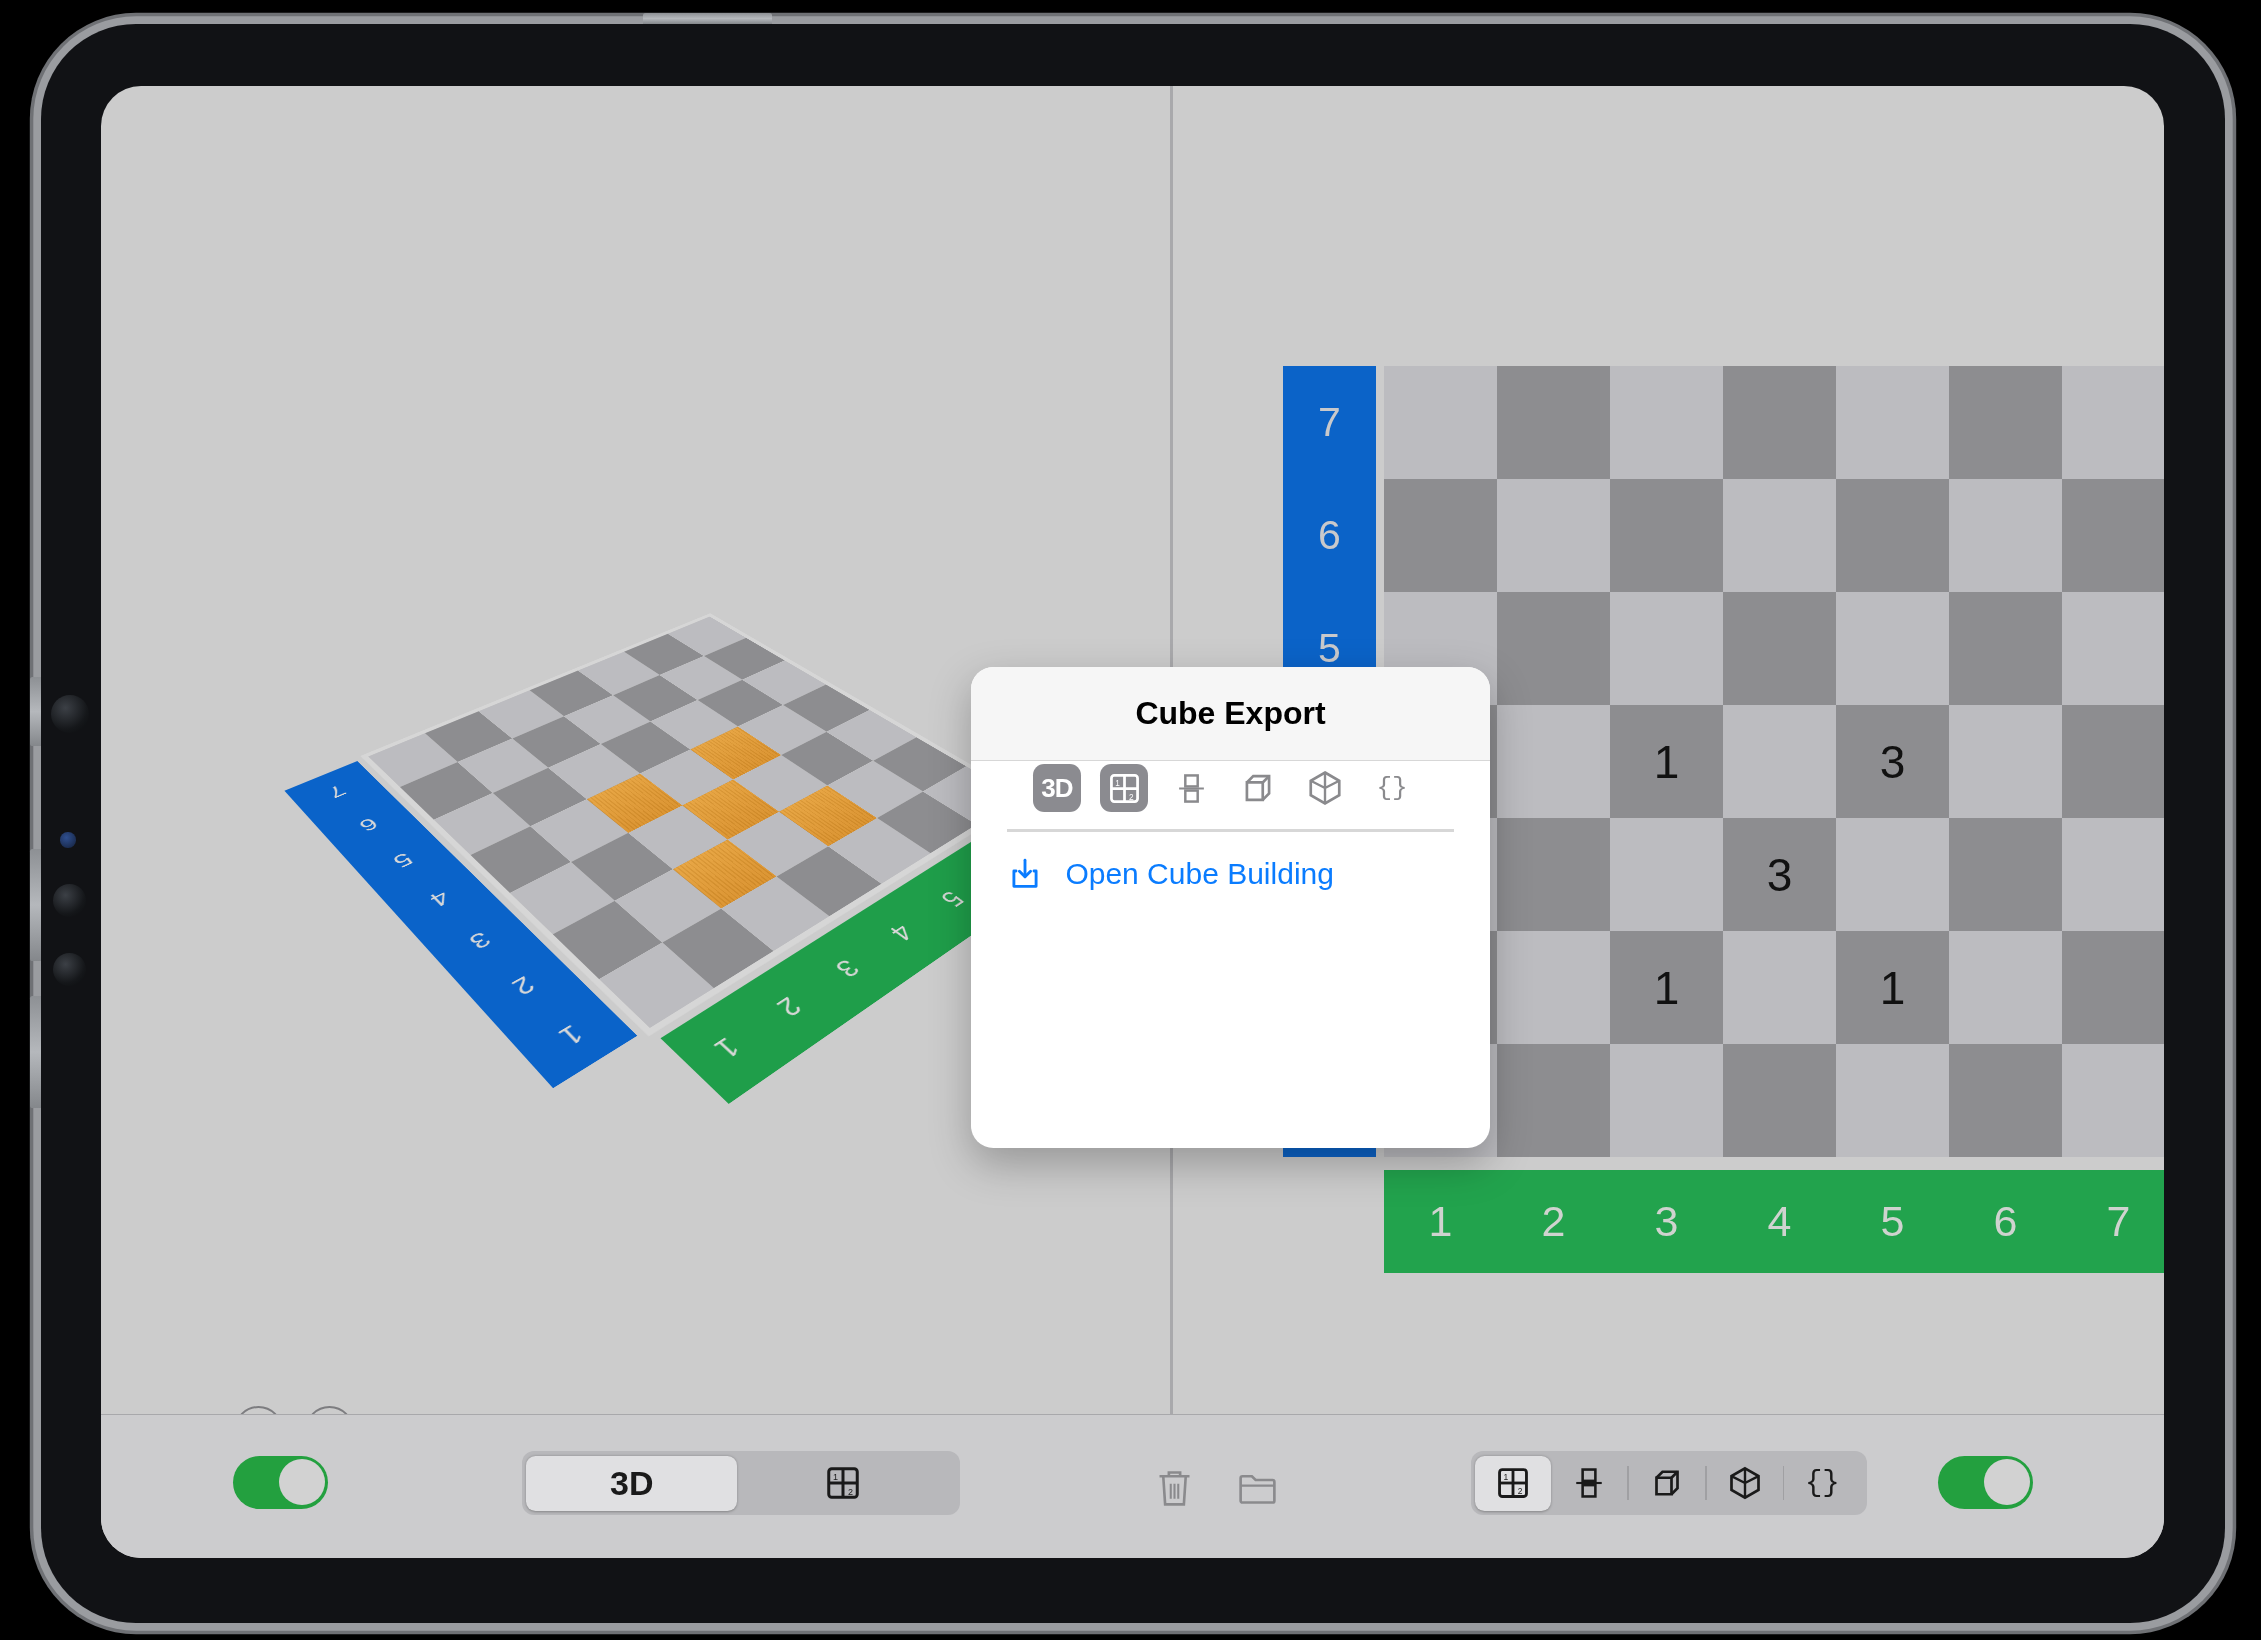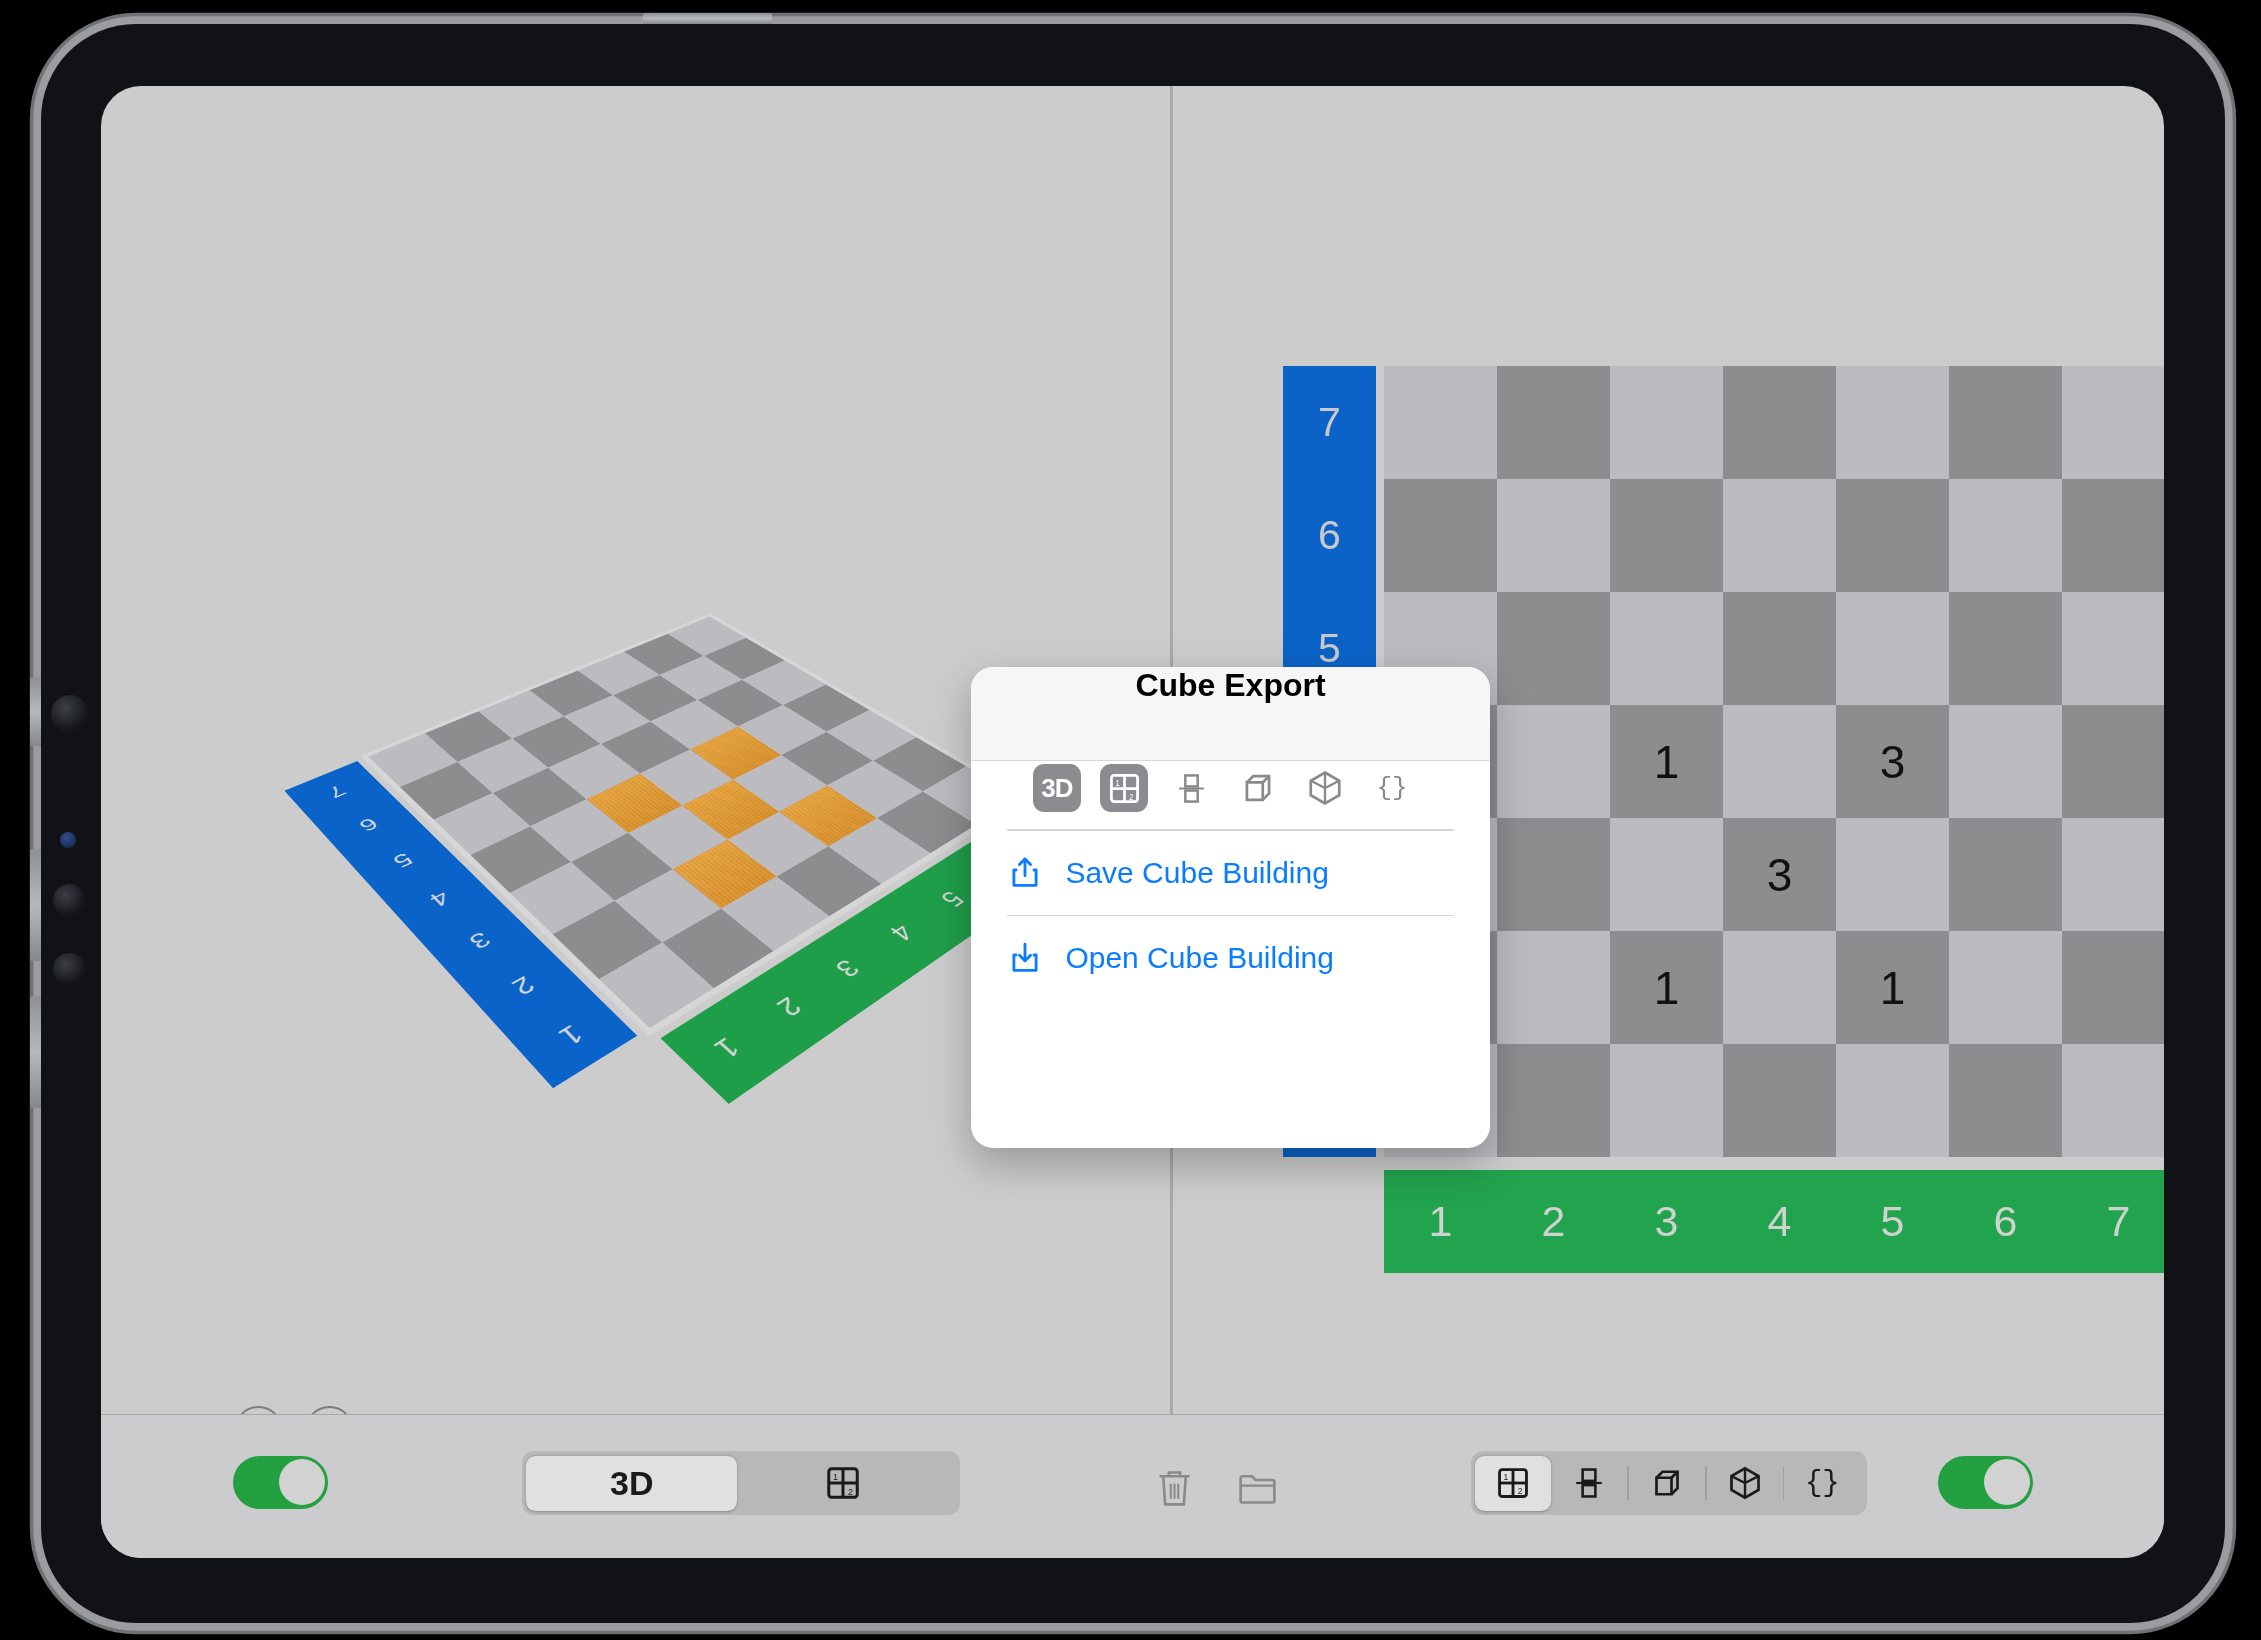--- a/index.html
+++ b/index.html
@@ -94,21 +94,21 @@
   .sopt.sel{background:#e0e0e2;border-radius:9.5px;box-shadow:0 0.9px 2.6px rgba(0,0,0,.28);}
   .sdiv{width:1.7px;height:34px;background:#a0a0a3;}
   .seg-label{font-size:34px;font-weight:700;color:#1a1a1a;}
   #midicons{position:absolute;left:1051px;top:50px;display:flex;gap:38px;}
 
   
   #dialog{position:absolute;left:870px;top:581px;width:519px;height:481px;
           background:#fff;border-radius:22.4px;overflow:hidden;
           box-shadow:0 15.5px 41px rgba(0,0,0,.26);}
   #dlg-head{height:93px;background:#f6f6f6;border-bottom:0.9px solid #d7d7d7;
-            display:flex;justify-content:center;}
+            display:flex;align-items:center;justify-content:center;}
   #dlg-title{font-size:32px;font-weight:700;color:#000;}
   .drow{display:flex;align-items:center;height:84px;padding-left:36px;box-sizing:border-box;}
   .drow .dlabel{font-size:30px;color:#0a7cff;margin-left:22.4px;}
   .dsep{height:0.9px;background:#d7d7d7;margin:0 36px;}
   #dlg-icons{display:flex;align-items:center;gap:19px;padding:3.4px 0 17px 62px;}
   .dibtn{width:48px;height:48px;display:flex;align-items:center;justify-content:center;}
   .dibtn.act{background:#8b8b90;border-radius:11.2px;}
   .d3d{font-size:26px;font-weight:700;color:#fff;letter-spacing:-0.9px;}
 </style>
 </head>
@@ -452,28 +452,20 @@
         <div class="dibtn">
           <span style="font-size:26px;color:#8a8a8d;font-family:'Liberation Mono',monospace;">{}</span>
         </div>
       </div>
 
       <div class="dsep"></div>
 
 
       <div class="dsep"></div>
 
-      <div class="drow">
-        <svg width="36" height="36" viewBox="0 0 24 24">
-          <path d="M12 2.8v11" stroke="#0a7cff" stroke-width="1.9" stroke-linecap="round"></path>
-          <path d="M8.3 6.4L12 2.7l3.7 3.7" fill="none" stroke="#0a7cff" stroke-width="1.9" stroke-linecap="round" stroke-linejoin="round"></path>
-          <path d="M6 10H4.6v10.2h14.8V10H18" fill="none" stroke="#0a7cff" stroke-width="1.9" stroke-linecap="round" stroke-linejoin="round"></path>
-        </svg>
-        <span class="dlabel">Save Cube Building</span>
-      </div>
 
       <div class="dsep"></div>
 
       <div class="drow">
         <svg width="36" height="36" viewBox="0 0 24 24">
           <path d="M12 2.8v11" stroke="#0a7cff" stroke-width="1.9" stroke-linecap="round"></path>
           <path d="M8.3 10.2L12 13.9l3.7-3.7" fill="none" stroke="#0a7cff" stroke-width="1.9" stroke-linecap="round" stroke-linejoin="round"></path>
           <path d="M6 10H4.6v10.2h14.8V10H18" fill="none" stroke="#0a7cff" stroke-width="1.9" stroke-linecap="round" stroke-linejoin="round"></path>
         </svg>
         <span class="dlabel">Open Cube Building</span>

